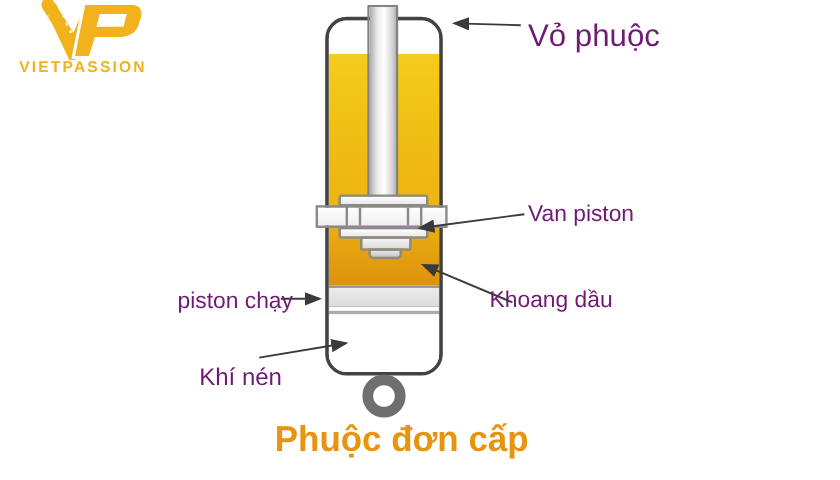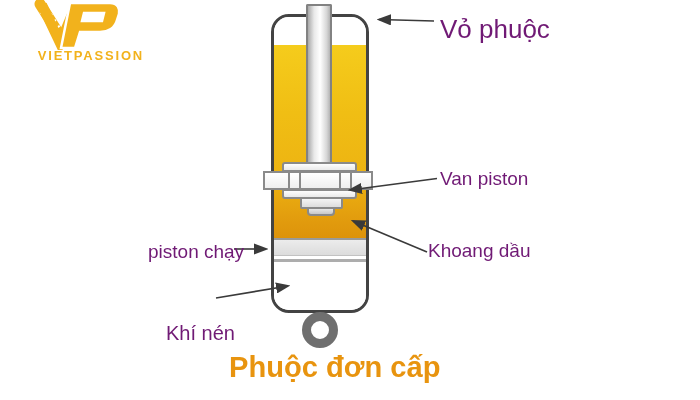--- a/index.html
+++ b/index.html
@@ -1,21 +1,21 @@
 <!DOCTYPE html>
 <html><head>
 <meta charset="utf-8">
 <style>
   html,body{margin:0;padding:0;background:#fff;}
   .stage{
     position:relative;width:700px;height:400px;background:#ffffff;
     font-family:"Liberation Sans","DejaVu Sans",sans-serif;overflow:hidden;
   }
   
-  .logo{position:absolute;left:14px;top:0px;width:130px;text-align:right;}
+  .logo{position:absolute;left:14px;top:0px;width:130px;}
   .logo-mark{display:block;}
   .logo-text{
     margin-top:-2px;margin-left:2px;
     font-size:13px;font-weight:800;letter-spacing:1.8px;
     color:#F2B21C;white-space:nowrap;
   }
   
   .body{
     position:absolute;left:271px;top:14px;width:98px;height:299px;
     box-sizing:border-box;border:3px solid #434343;border-radius:18px;
@@ -63,23 +63,23 @@
     position:absolute;left:302px;top:312px;width:36px;height:36px;box-sizing:border-box;
     border:9px solid #6F6F6F;border-radius:50%;background:transparent;
   }
   
   .overlay{position:absolute;left:0;top:0;pointer-events:none;}
   
   .lbl{position:absolute;color:#701a75;line-height:1.1;white-space:nowrap;}
   .lbl.big{font-size:19px;}
   .lbl.shell{left:440px;top:15px;font-size:26px;}
   .lbl.valve{left:440px;top:169px;}
-  .lbl.oil{left:428px;top:241px;}
+  .lbl.oil{left:408px;top:241px;}
   .lbl.float{left:148px;top:242px;font-size:19px;}
-  .lbl.air{left:166px;top:322px;font-size:20px;}
+  .lbl.air{left:166px;top:304px;font-size:20px;}
   .title{
     position:absolute;left:226px;top:350px;width:200px;text-align:center;
     font-size:30px;font-weight:bold;color:#E8940F;transform:scaleX(0.97);
     white-space:nowrap;
   }
 </style>
 </head>
 <body>
 
 <div class="stage">

